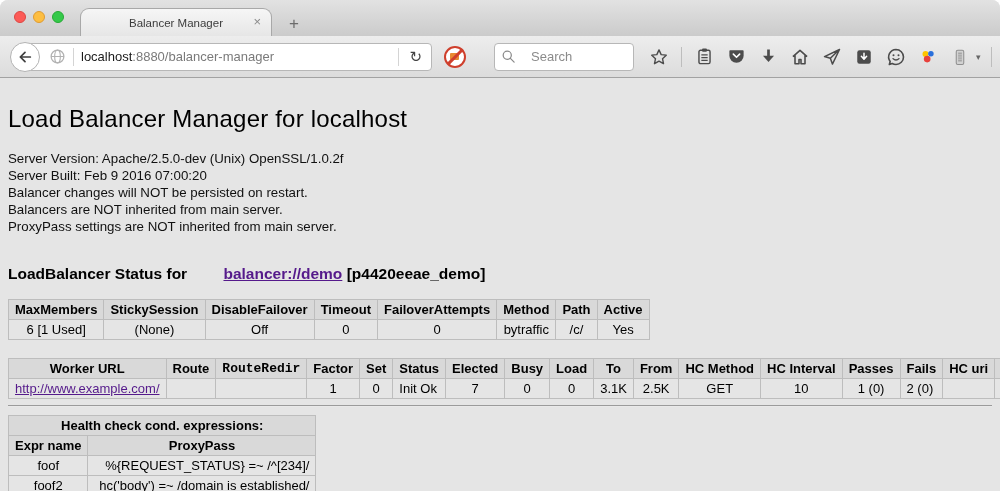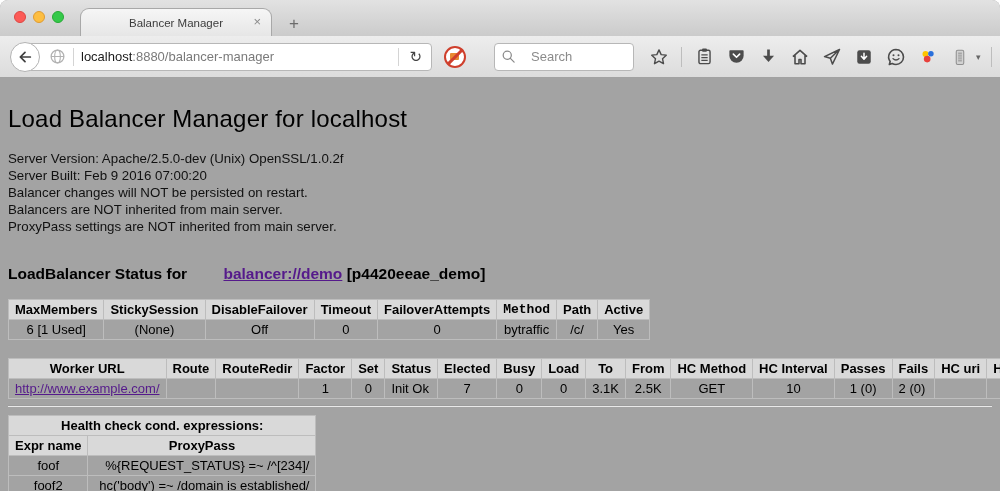--- a/index.html
+++ b/index.html
@@ -1,17 +1,17 @@
 <!DOCTYPE html>
 <html><head>
 <meta charset="utf-8">
 <style>
   * { margin:0; padding:0; box-sizing:border-box; }
   html,body { background:#fff; font-family:"Liberation Sans", sans-serif; }
-  .window { width:1000px; height:491px; border-radius:8px 8px 0 0; overflow:hidden; background:#a3a3a3; }
+  .window { width:1000px; height:491px; border-radius:8px 8px 0 0; overflow:hidden; background:#e5e5e5; }
 
   
   .tabbar { height:36px; background:linear-gradient(#e2e2e2,#cbcbcb); position:relative; }
   .traffic { position:absolute; left:14px; top:11px; display:flex; gap:7px; }
   .light { width:12px; height:12px; border-radius:50%; display:inline-block; }
   .light.red    { background:#fc5b57; border:1px solid #dd4743; }
   .light.yellow { background:#fdbe41; border:1px solid #de9b33; }
   .light.green  { background:#35c94a; border:1px solid #27aa35; }
   .tab { position:absolute; left:80px; bottom:0; width:192px; height:28px;
          background:linear-gradient(#f6f6f6,#e6e6e6); border:1px solid #a8a8a8; border-bottom:none;
@@ -56,25 +56,25 @@
   table { border-collapse:collapse; font-size:13px; }
   table, th, td { border:1px solid #bdbdbd;padding-left:22px; }
   table { border-color:#8f8f8f; }
   th { background:#d9d9d9; font-weight:bold; padding:2px 6px; text-align:center; white-space:nowrap; }
   td { padding:2px 6px; text-align:center; white-space:nowrap; height:20px; }
   td a { color:#551a8b; text-decoration:underline; }
 
   .btable { margin-bottom:18px; }
   .btable th:nth-child(1){min-width:85px;} .btable th:nth-child(2){min-width:91px;}
   .btable th:nth-child(3){min-width:95px;} .btable th:nth-child(4){min-width:48px;}
-  .btable th:nth-child(5){min-width:106px;} .btable th:nth-child(6){min-width:50px;font-family:Liberation Mono, monospace;}
+  .btable th:nth-child(5){min-width:106px;} .btable th:nth-child(6){min-width:50px;}
   .btable th:nth-child(7){min-width:26px;} .btable th:nth-child(8){min-width:31px;}
 
   .wtable td:nth-child(1){ text-align:left; min-width:153px; }
-  .wtable th:nth-child(2){min-width:30px;} .wtable th:nth-child(3){min-width:59px;}
+  .wtable th:nth-child(2){min-width:30px;} .wtable th:nth-child(3){min-width:59px;font-family:Liberation Mono, monospace;}
   .wtable th:nth-child(4){min-width:35px;} .wtable th:nth-child(5){min-width:16px;}
   .wtable td:nth-child(6){ text-align:left; min-width:34px; }
   .wtable th:nth-child(7){min-width:36px;} .wtable th:nth-child(8){min-width:22px;}
   .wtable th:nth-child(9){min-width:22px;} .wtable th:nth-child(10){min-width:22px;}
   .wtable th:nth-child(11){min-width:26px;} .wtable th:nth-child(12){min-width:60px;}
   .wtable th:nth-child(13){min-width:61px;} .wtable th:nth-child(14){min-width:35px;}
   .wtable td:nth-child(15){ text-align:left; min-width:26px; }
   .wtable th:nth-child(16){min-width:32px;} .wtable th:nth-child(17){min-width:46px;}
 
   .htable td:nth-child(2){ text-align:right; min-width:228px; }

